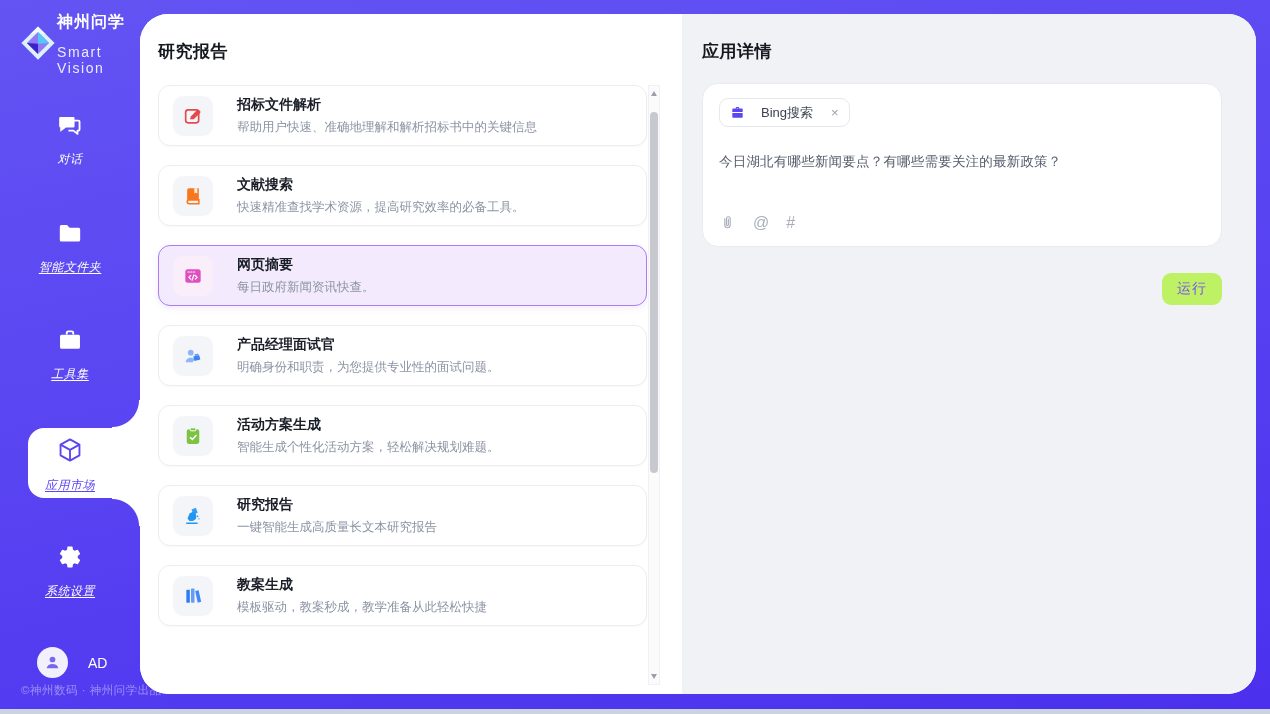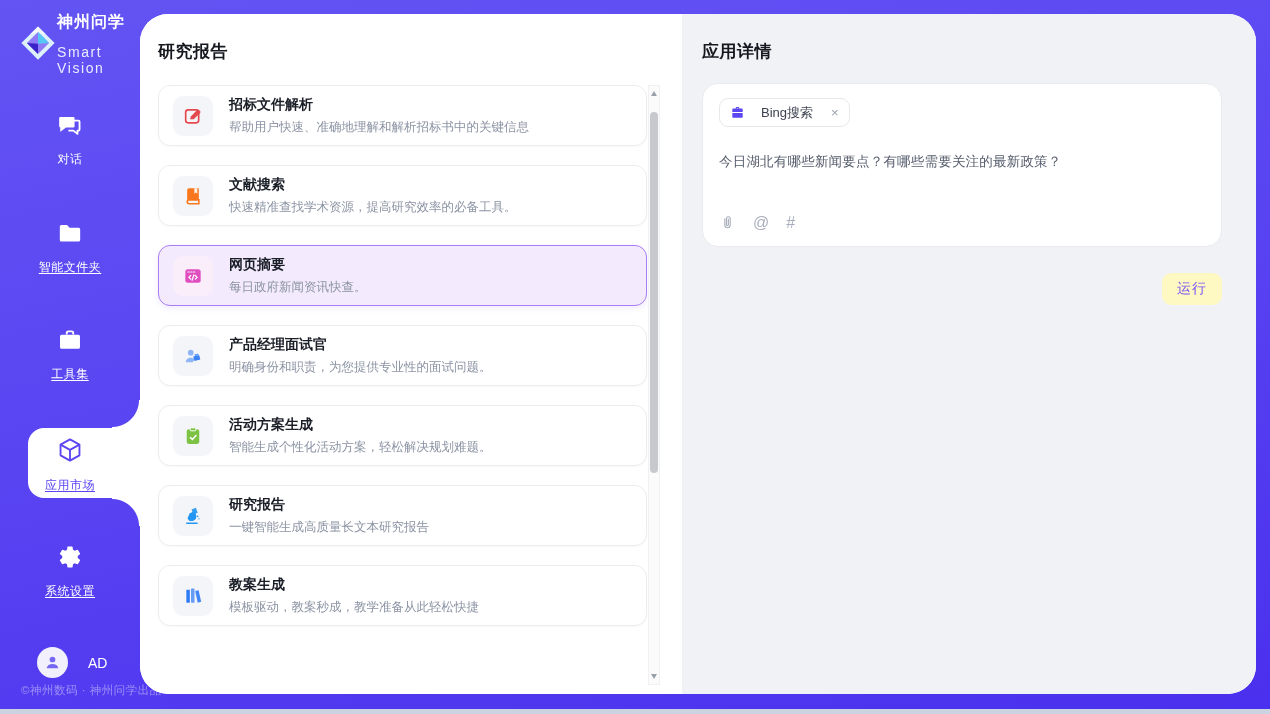--- a/index.html
+++ b/index.html
@@ -21,40 +21,40 @@
   .notch-top { position:absolute; left:112px; top:400px; width:28px; height:28px;
     background:radial-gradient(circle 28px at 0 0, rgba(255,255,255,0) 0 26.5px, #fff 27.5px); }
   .notch-bottom { position:absolute; left:112px; top:498px; width:28px; height:28px;
     background:radial-gradient(circle 28px at 0 100%, rgba(255,255,255,0) 0 26.5px, #fff 27.5px); }
 
   .nav-item { position:absolute; left:0; width:140px; display:flex; flex-direction:column;
     align-items:center; gap:9px; color:#fff; cursor:pointer; }
   .nav-item:nth-of-type(1){ top:112px; } .nav-item:nth-of-type(2){ top:220px; }
   .nav-item:nth-of-type(3){ top:327px; } .nav-item:nth-of-type(4){ top:436px; }
   .nav-item:nth-of-type(5){ top:544px; }
-  .nav-label { font-size:12px; letter-spacing:.5px; }
+  .nav-label { font-size:12px; letter-spacing:.5px;font-style:italic; }
   .nav-item.underline .nav-label { text-decoration:underline; text-underline-offset:2px; }
   .nav-item.active { color:#5b46f2; }
 
   .user-row { position:absolute; top:647px; left:37px; display:flex; align-items:center; gap:20px; cursor:pointer; }
   .avatar { width:31px; height:31px; border-radius:50%; background:#f2f0fd; display:flex;
     align-items:center; justify-content:center; color:#7668f0; }
   .user-name { color:#fff; font-size:14px; }
   .sidebar-footer { position:absolute; top:683px; left:21px; font-size:11.5px;
     color:rgba(255,255,255,.42); letter-spacing:.5px; white-space:nowrap; }
 
   
   .content { position:absolute; left:140px; top:14px; width:1116px; height:680px;
     border-radius:28px; background:#fff; display:flex; overflow:hidden; }
 
   .list-panel { width:542px; background:#fff; position:relative; padding:26px 0 0 18px; }
   .panel-title { font-size:17px; font-weight:bold; color:#15181e; letter-spacing:.5px; }
   .cards { margin-top:22px; width:489px; display:flex; flex-direction:column; gap:19px; }
   .card { height:61px; flex:0 0 61px; border:1px solid #ecedf1; border-radius:12px; background:#fff;
-    display:flex; align-items:center; gap:16px; padding:0 14px; cursor:pointer;
+    display:flex; align-items:center; gap:24px; padding:0 14px; cursor:pointer;
     box-shadow:0 1px 2px rgba(15,23,42,.03); }
   .tile { width:40px; height:40px; flex:0 0 40px; border-radius:10px; background:#f4f5f8;
     display:flex; align-items:center; justify-content:center; }
   .card-title { font-size:14px; font-weight:bold; color:#1a1e27; }
   .card-desc { font-size:12.5px; color:#8b93a3; margin-top:5px; white-space:nowrap; }
   .card.selected { background:#f3ebfd; border-color:#a97ef2; box-shadow:0 2px 6px rgba(130,80,240,.12); }
   .card.selected .tile { background:#faeefb; }
 
   .scrollbar { position:absolute; left:508px; top:71px; width:12px; height:600px;
     background:#fbfbfc; border:1px solid #f0f1f3; }
@@ -75,21 +75,21 @@
     border-radius:9px; height:29px; padding:0 10px; background:#fff; cursor:pointer; }
   .tag-icon { color:#5b46f2; display:flex; }
   .tag-label { font-size:13px; color:#3c4250; }
   .tag-close { font-size:13px; color:#9aa1ae; margin-left:2px; cursor:pointer; }
   .query-text { margin-top:26px; font-size:13.5px; color:#555c6b; letter-spacing:.2px; cursor:text; }
   .input-toolbar { position:absolute; left:16px; bottom:15px; display:flex; align-items:center;
     gap:17px; color:#a8aebb; }
   .tb-icon { display:flex; align-items:center; cursor:pointer; }
   .tb-glyph { font-size:16px; line-height:16px; cursor:pointer; color:#a8aebb; }
   .run-row { margin-top:26px; display:flex; justify-content:flex-end; }
-  .run-btn { background:#fef9c3; color:#7a52f4; font-size:14px; padding:7px 15px;
+  .run-btn { background:#bef264; color:#7a52f4; font-size:14px; padding:7px 15px;
     border:none; border-radius:9px; cursor:pointer; font-family:inherit; letter-spacing:1px; }
 </style>
 </head>
 <body>
 
 <div class="stage">
 
   <aside class="sidebar">
     <div class="active-pill"></div>
     <div class="notch-top"></div>

